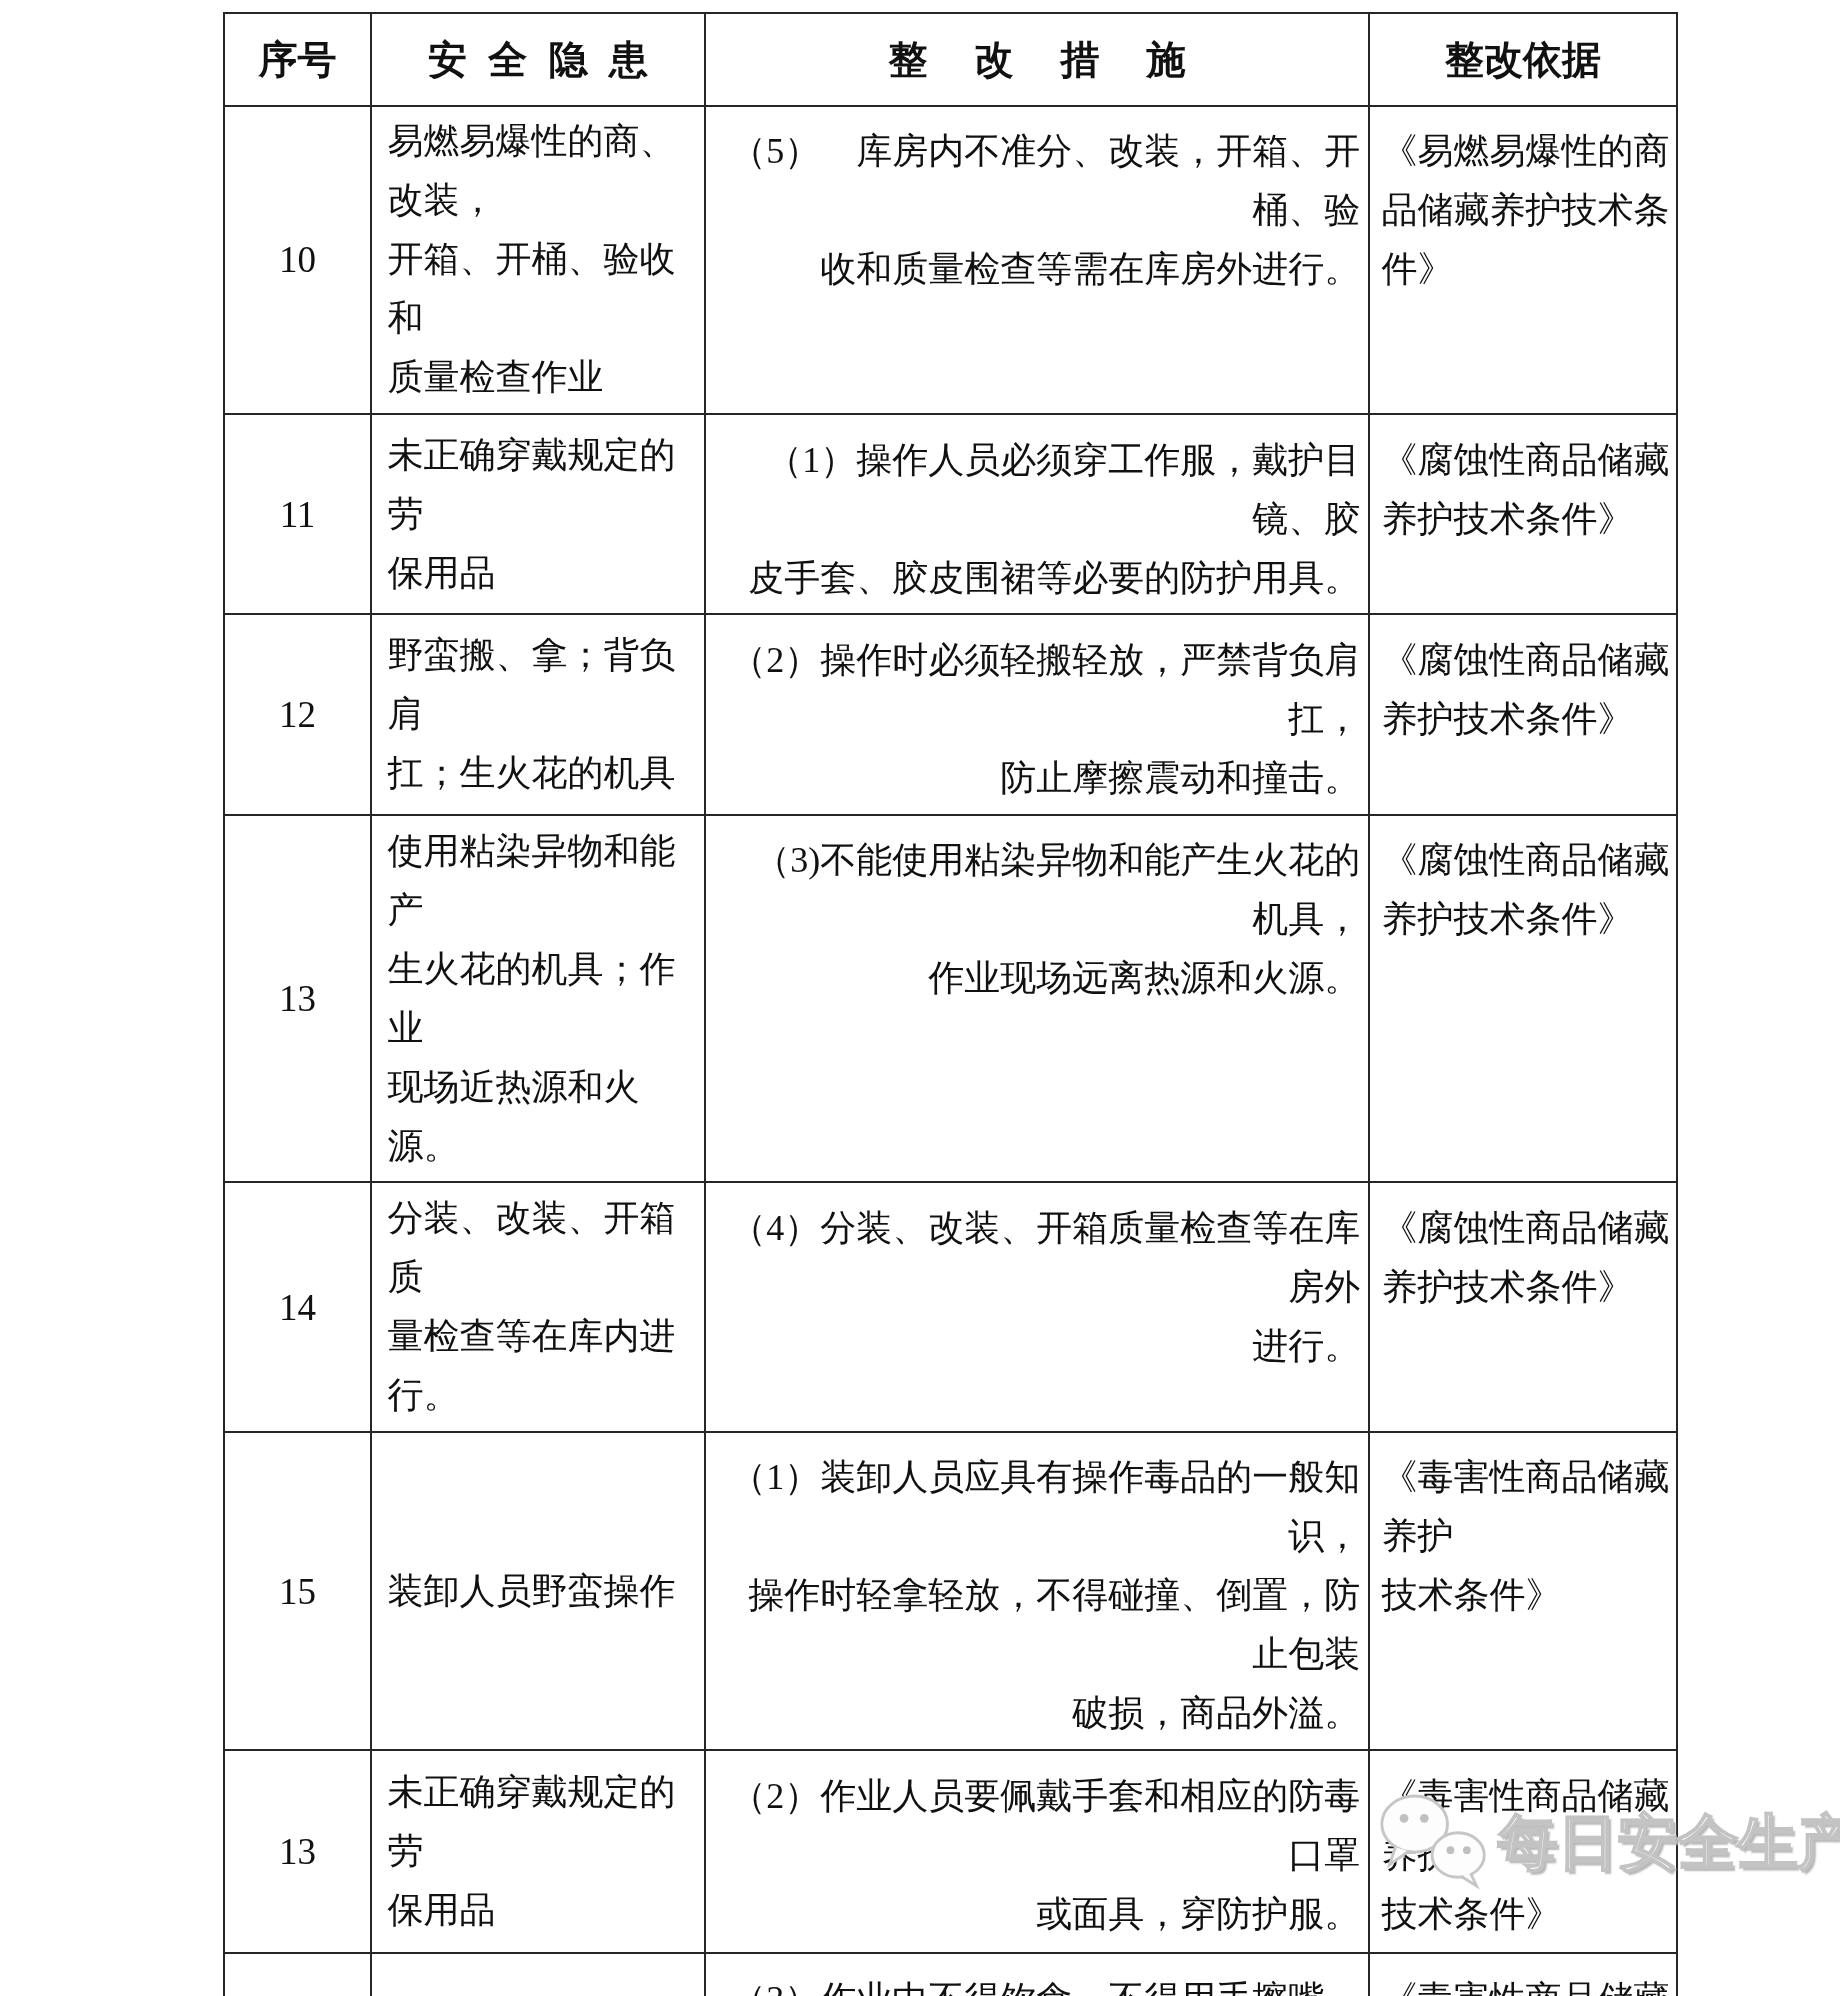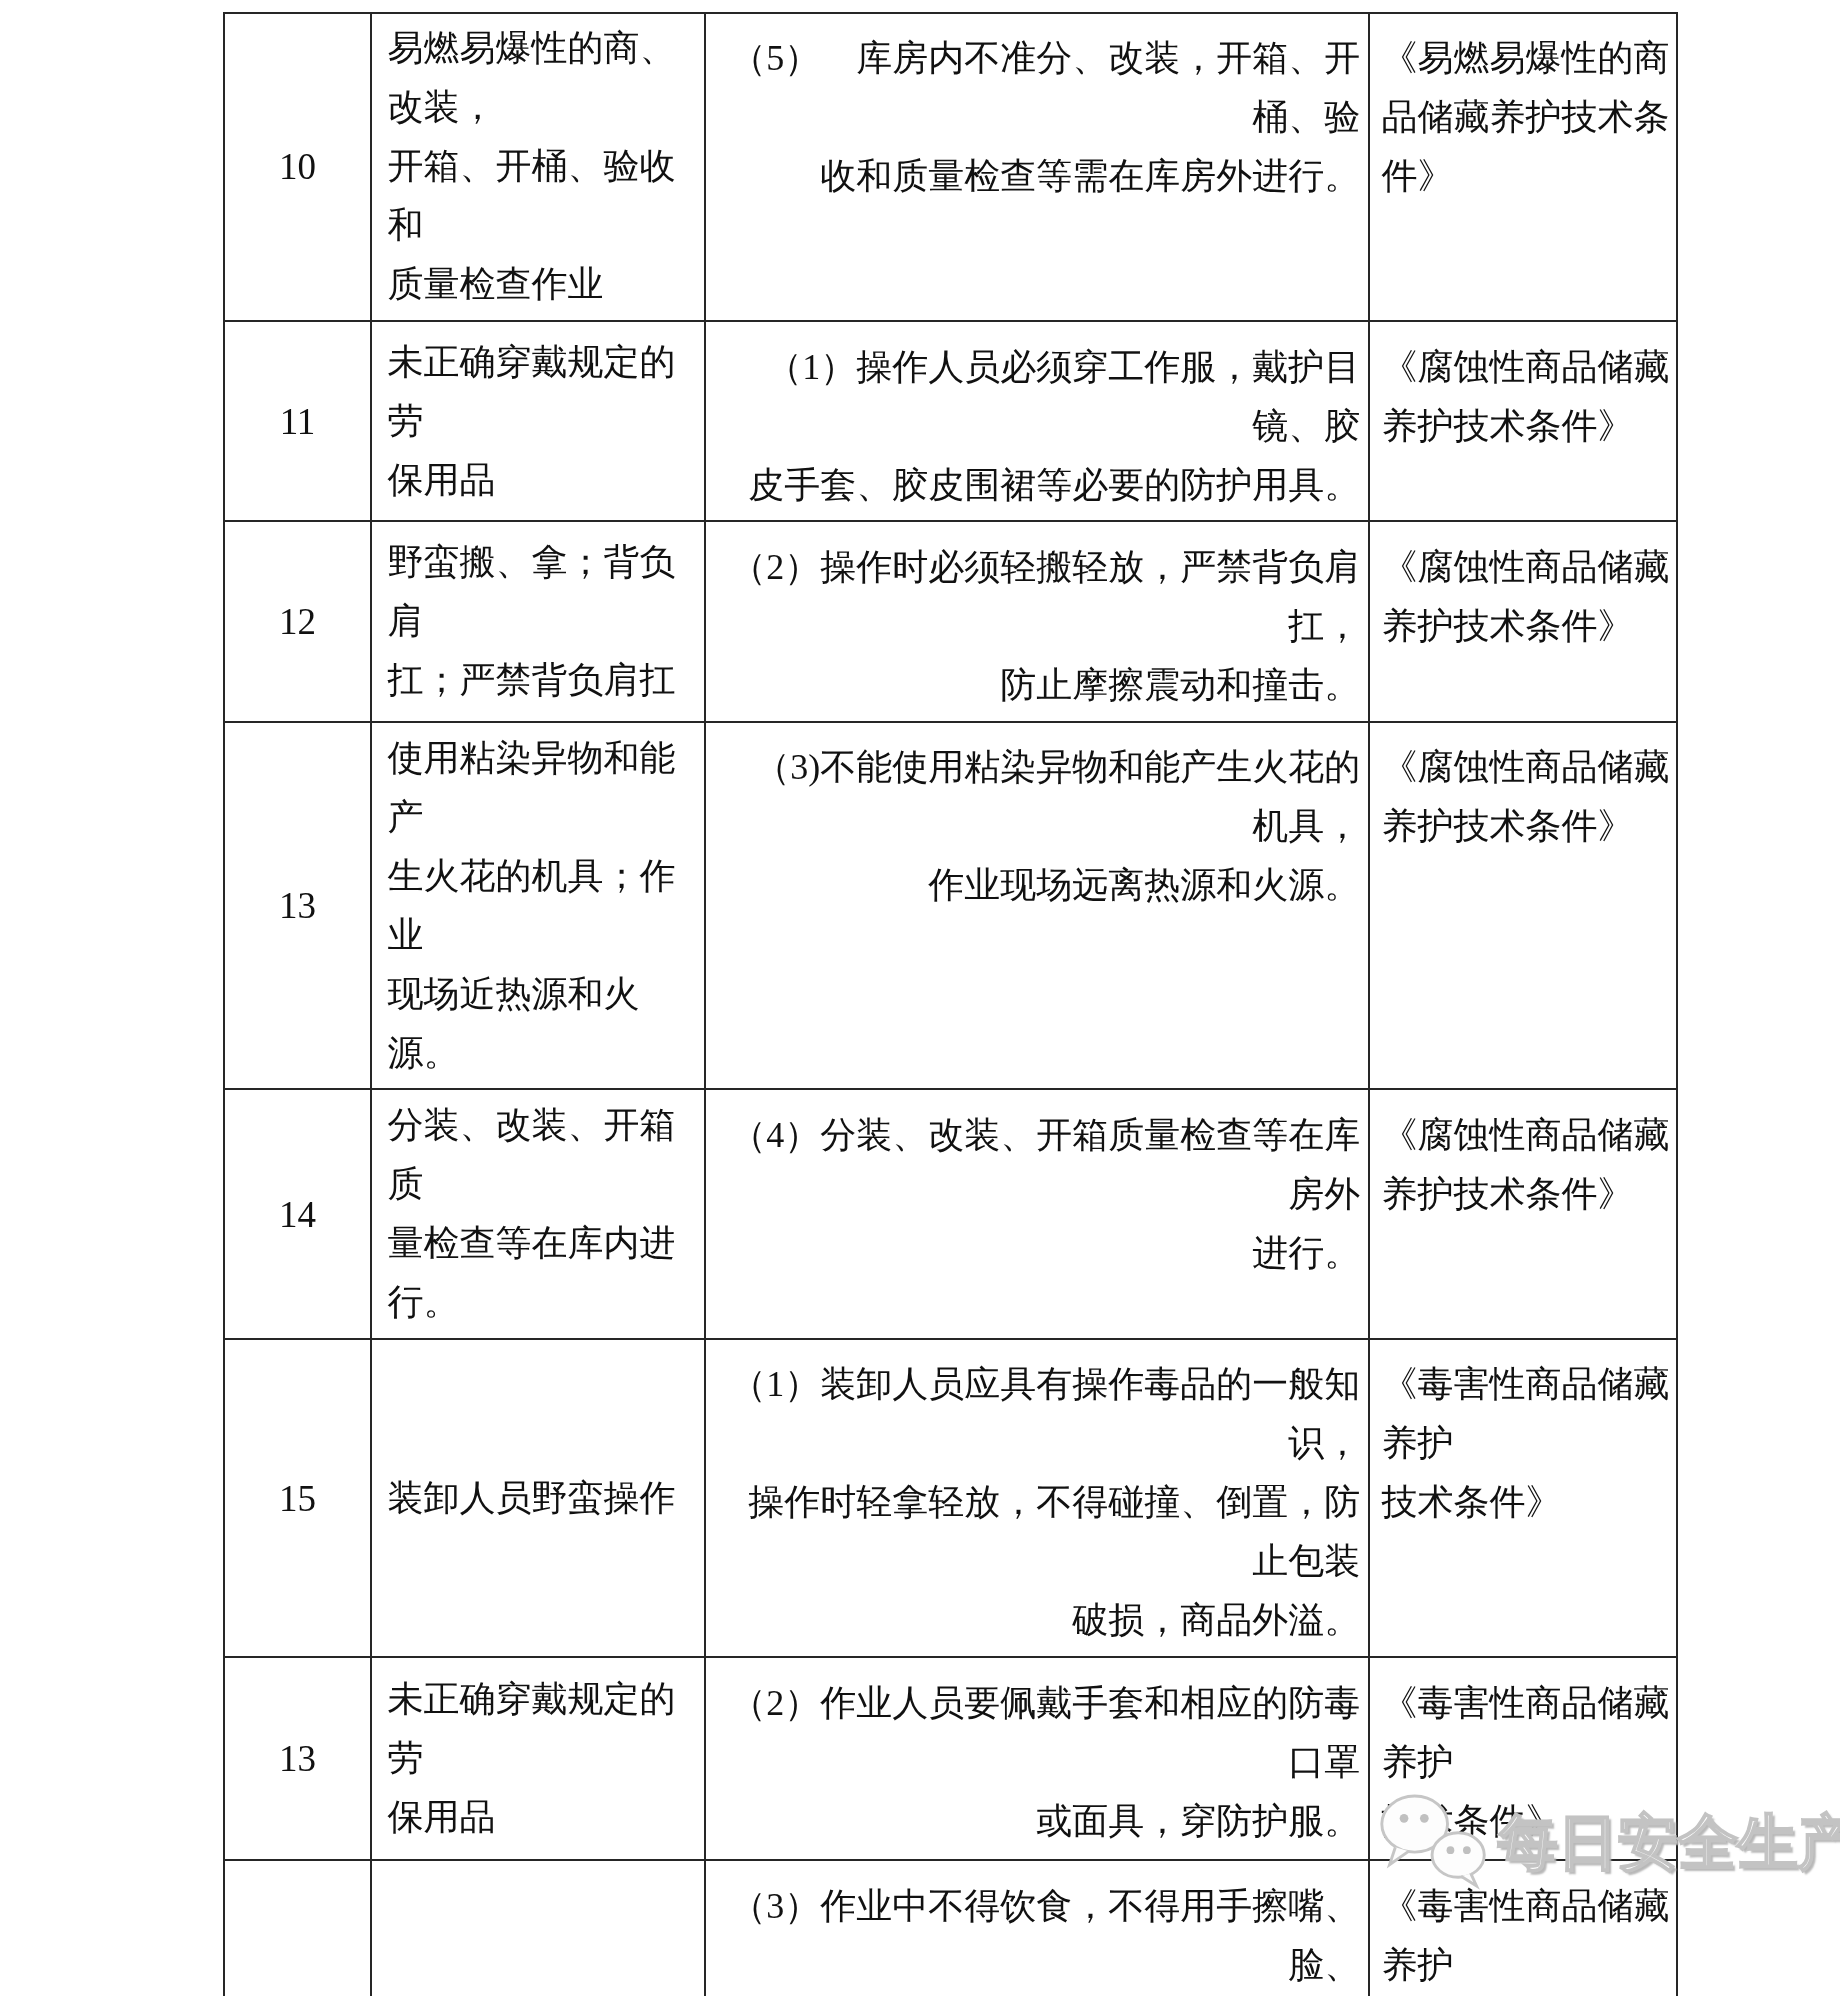--- a/index.html
+++ b/index.html
@@ -55,20 +55,26 @@
 <body>
 
 <table class="doc">
   <colgroup>
     <col class="w-num">
       <col class="w-hazard">
       <col class="w-measure">
       <col class="w-basis">
   </colgroup>
   <tbody>
+      <tr class="hdr">
+    <th><span>序号</span></th>
+    <th><span class="sp1">安全隐患</span></th>
+    <th><span class="sp2">整改措施</span></th>
+    <th><span>整改依据</span></th>
+  </tr>
 
   <tr class="r0">
     <td class="c-num">10</td>
     <td class="c-hazard">易燃易爆性的商、改装，
 开箱、开桶、验收和
 质量检查作业</td>
     <td class="c-measure">（5）　库房内不准分、改装，开箱、开桶、验
 收和质量检查等需在库房外进行。</td>
     <td class="c-basis">《易燃易爆性的商
 品储藏养护技术条
@@ -79,21 +85,21 @@
     <td class="c-hazard">未正确穿戴规定的劳
 保用品</td>
     <td class="c-measure">（1）操作人员必须穿工作服，戴护目镜、胶
 皮手套、胶皮围裙等必要的防护用具。</td>
     <td class="c-basis">《腐蚀性商品储藏
 养护技术条件》</td>
   </tr>
   <tr class="r2">
     <td class="c-num">12</td>
     <td class="c-hazard">野蛮搬、拿；背负肩
-扛；严禁背负肩扛</td>
+扛；生火花的机具</td>
     <td class="c-measure">（2）操作时必须轻搬轻放，严禁背负肩扛，
 防止摩擦震动和撞击。</td>
     <td class="c-basis">《腐蚀性商品储藏
 养护技术条件》</td>
   </tr>
   <tr class="r3">
     <td class="c-num">13</td>
     <td class="c-hazard">使用粘染异物和能产
 生火花的机具；作业
 现场近热源和火源。</td>

